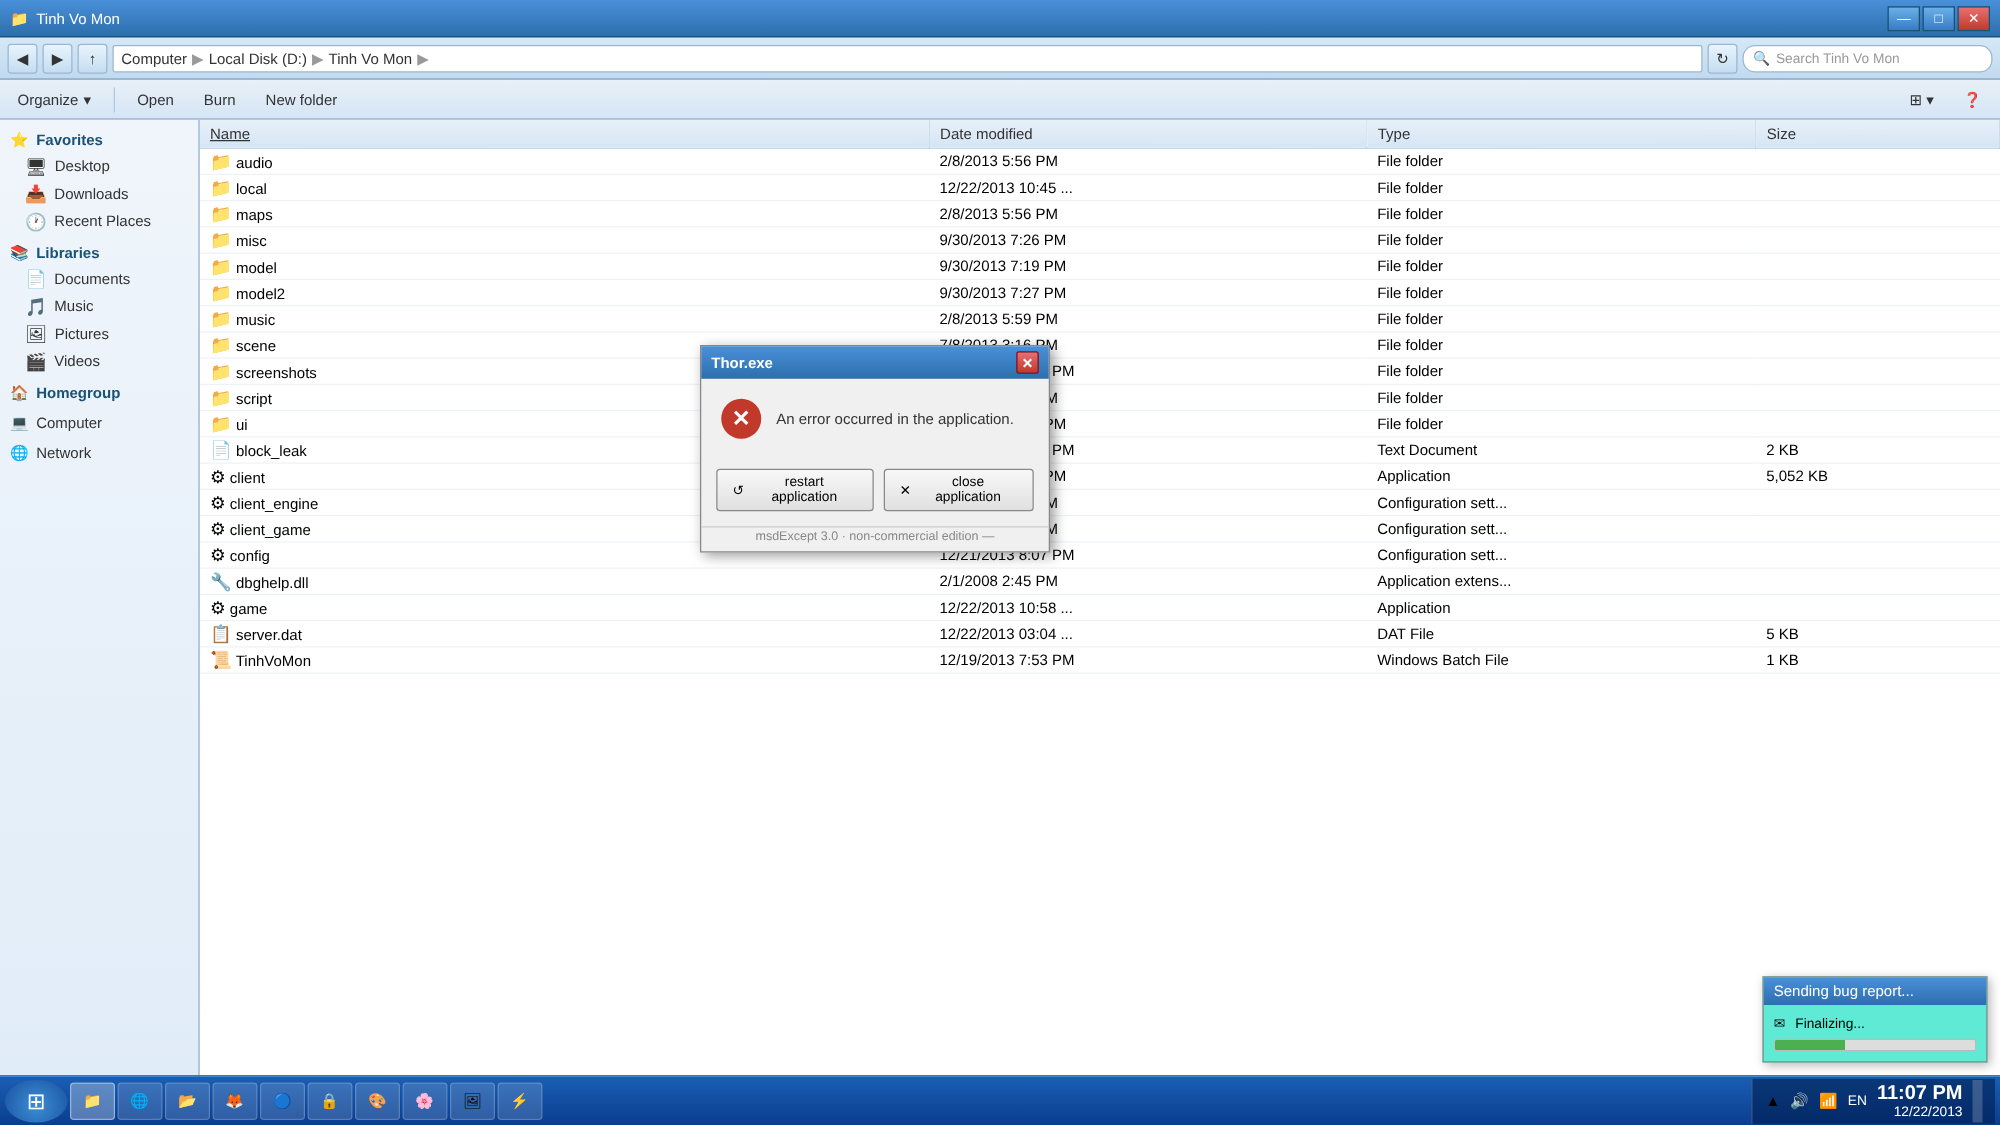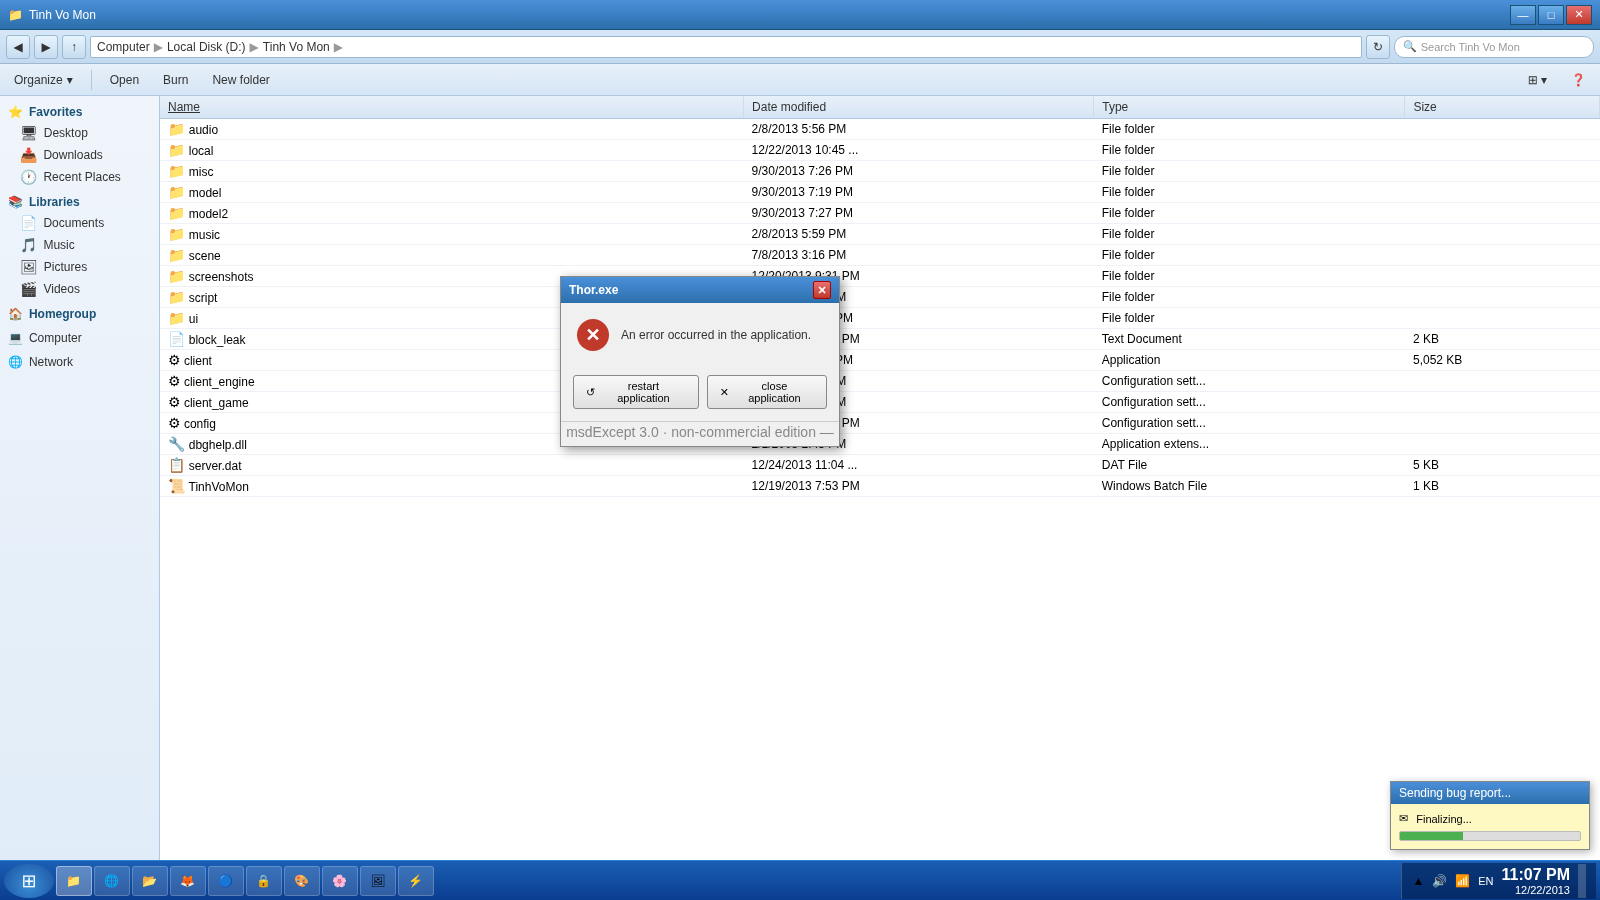--- a/index.html
+++ b/index.html
@@ -141,28 +141,28 @@
       display: flex; gap: 8px; padding: 8px 12px 12px;
       justify-content: center;
     }
     .dialog-btn {
       display: flex; align-items: center; gap: 6px;
       padding: 4px 12px; font-size: 11px; cursor: pointer;
       border: 1px solid #888; border-radius: 3px;
       background: linear-gradient(to bottom, #f8f8f8, #e0e0e0);
     }
     .dialog-footer {
-      text-align: center; font-size: 14px; color: #888;
+      text-align: center; font-size: 10px; color: #888;
       padding: 2px 0 6px; border-top: 1px solid #ccc;
     }
 
     
     .bug-panel {
       position: absolute; bottom: 60px; right: 10px;
-      width: 200px; background: #fef9c3;
+      width: 180px; background: #5eead4;
       border: 1px solid #888; box-shadow: 2px 2px 8px rgba(0,0,0,0.3);
     }
     .bug-panel-title {
       background: linear-gradient(to bottom, #4a90d9, #2c6fad);
       color: white; font-size: 12px; padding: 4px 8px;
     }
     .bug-panel-body { padding: 8px; }
     .bug-panel-row { display: flex; align-items: center; gap: 8px; margin-bottom: 6px; font-size: 11px; }
     .bug-panel-progress {
       height: 10px; background: #ddd; border: 1px solid #bbb; border-radius: 2px; overflow: hidden;
@@ -336,20 +336,26 @@
       <td>File folder</td>
       <td></td>
     </tr>
           <tr>
       <td><span style="color:#f0a030;font-size:14px;">📁</span> local</td>
       <td>12/22/2013 10:45 ...</td>
       <td>File folder</td>
       <td></td>
     </tr>
           <tr>
+      <td><span style="color:#f0a030;font-size:14px;">📁</span> maps</td>
+      <td>2/8/2013 5:56 PM</td>
+      <td>File folder</td>
+      <td></td>
+    </tr>
+          <tr>
       <td><span style="color:#f0a030;font-size:14px;">📁</span> misc</td>
       <td>9/30/2013 7:26 PM</td>
       <td>File folder</td>
       <td></td>
     </tr>
           <tr>
       <td><span style="color:#f0a030;font-size:14px;">📁</span> model</td>
       <td>9/30/2013 7:19 PM</td>
       <td>File folder</td>
       <td></td>
@@ -420,22 +426,28 @@
       <td>Configuration sett...</td>
       <td></td>
     </tr>
           <tr>
       <td><span style="font-size:14px;">🔧</span> dbghelp.dll</td>
       <td>2/1/2008 2:45 PM</td>
       <td>Application extens...</td>
       <td></td>
     </tr>
           <tr>
+      <td><span style="font-size:14px;">⚙</span> game</td>
+      <td>12/22/2013 10:58 ...</td>
+      <td>Application</td>
+      <td></td>
+    </tr>
+          <tr>
       <td><span style="font-size:14px;">📋</span> server.dat</td>
-      <td>12/24/2013 11:04 ...</td>
+      <td>12/22/2013 03:04 ...</td>
       <td>DAT File</td>
       <td>5 KB</td>
     </tr>
           <tr>
       <td><span style="font-size:14px;">📜</span> TinhVoMon</td>
       <td>12/19/2013 7:53 PM</td>
       <td>Windows Batch File</td>
       <td>1 KB</td>
     </tr>
         </tbody>

